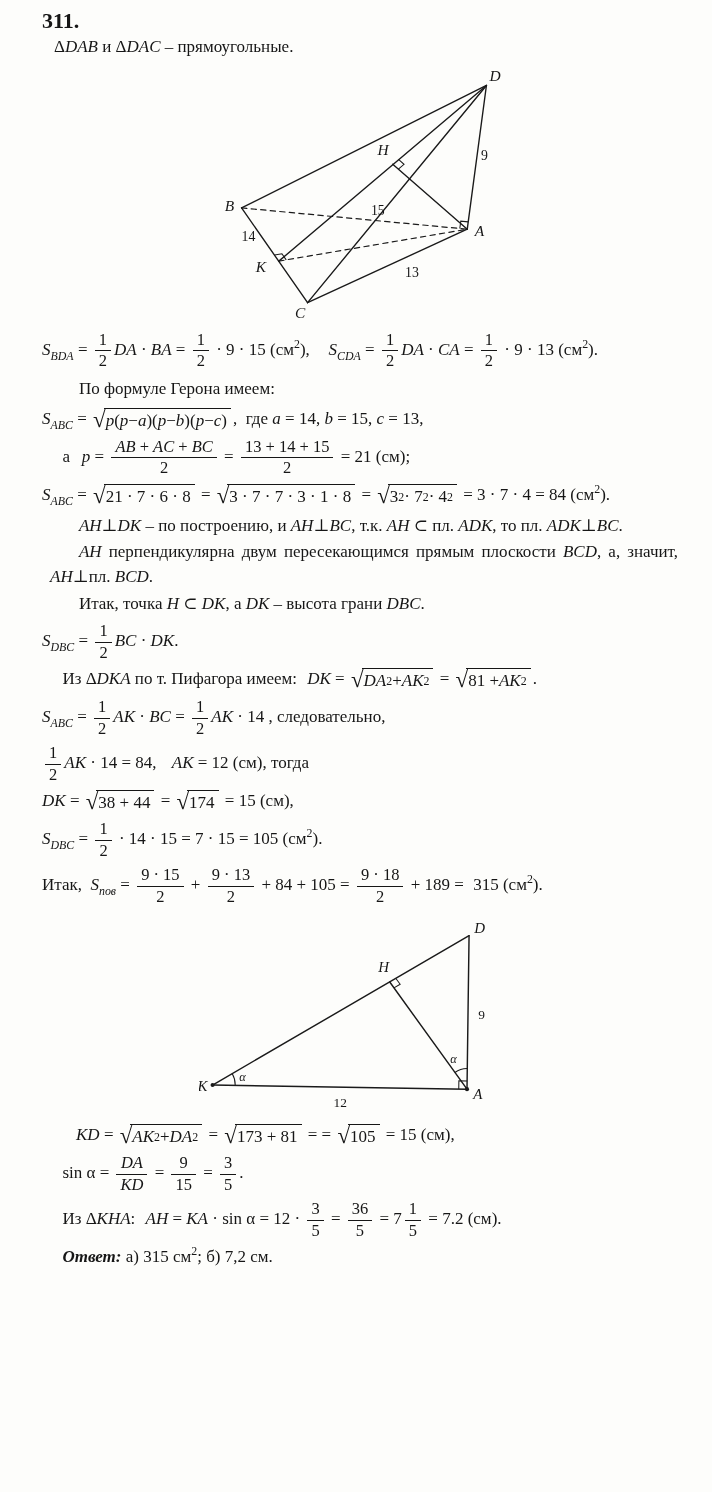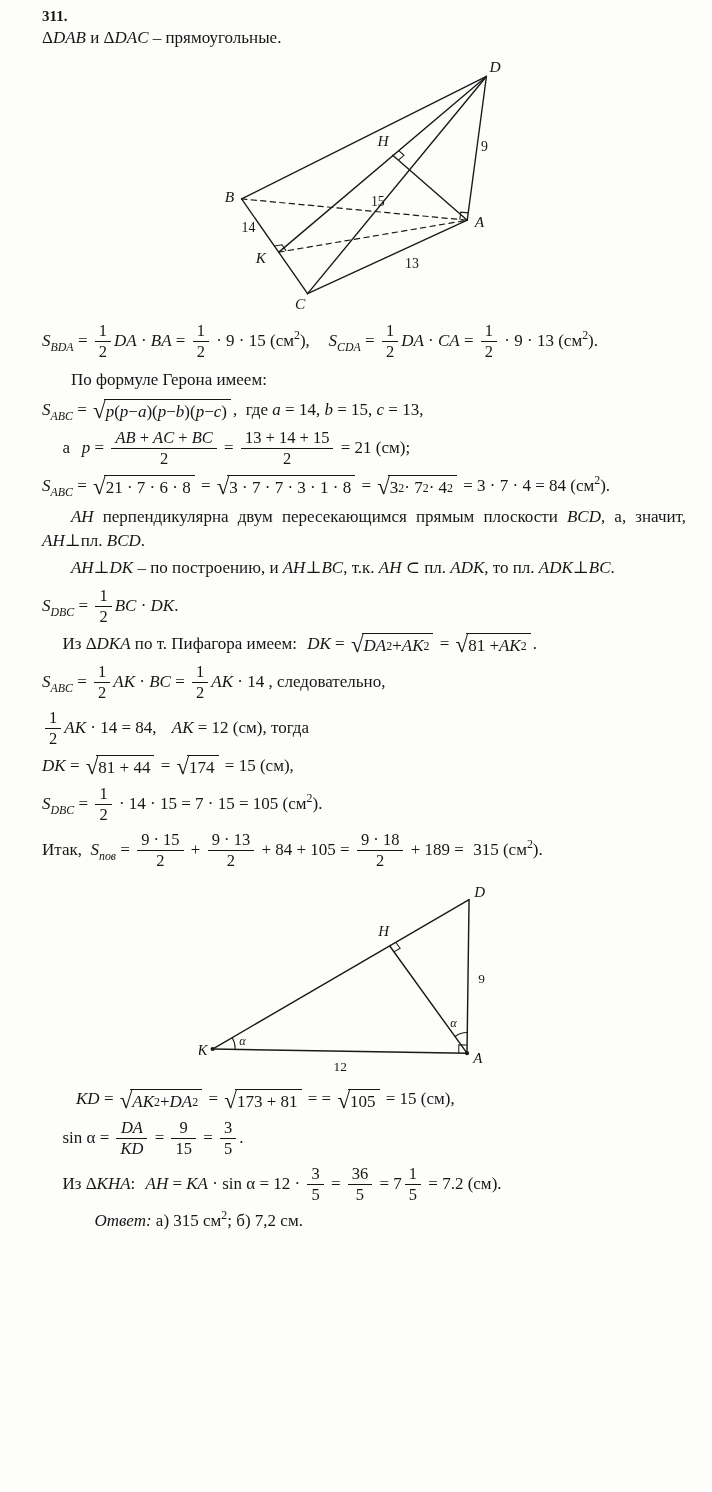--- a/index.html
+++ b/index.html
@@ -4,28 +4,28 @@
 <style>
   * { box-sizing: border-box; }
   html, body { margin:0; padding:0; }
   body {
     width:712px; height:1492px; overflow:hidden;
     background:#fdfdfb; color:#161616;
     font-family:"Liberation Serif","DejaVu Serif",serif;
     font-size:17px;
   }
   .page { padding:8px 26px 8px 42px; }
-  .prob-num { font-weight:700; font-size:15px; margin-bottom:1px; }
-  .line { margin:3px 0; }
-  .para { text-indent:1.7em; text-align:justify; line-height:1.45; margin:2px 0; }
+  .prob-num { font-weight:700; font-size:22px; margin-bottom:1px; }
+  .line { margin:3px 12px; }
+  .para { text-indent:1.7em; text-align:justify; line-height:1.45; margin:2px 8px; }
   .math { margin:6px 0; line-height:1.3; }
   .ind1 { margin-left:1.2em; }
   .ind2 { margin-left:2em; }
   .it { font-style:italic; }
-  .b { font-weight:400;margin-left:32px; }
+  .b { font-weight:700; }
   sub.ms, sup.ms { font-size:0.7em; line-height:0; }
   sub.ms { vertical-align:-0.4em; }
   sup.ms { vertical-align:0.55em; }
   .frac { display:inline-block; vertical-align:middle; text-align:center;
           line-height:1.12; margin:0 3px; font-size:0.97em; }
   .fnum { display:block; padding:0 4px 1px; border-bottom:1.4px solid #161616; }
   .fden { display:block; padding:1px 4px 0; }
   .sqrt { display:inline-flex; align-items:stretch; vertical-align:middle; margin:0 2px; }
   .rad  { display:flex; align-items:flex-end; font-size:1.35em; line-height:1; margin-right:-2px; }
   .vinc { border-top:1.4px solid #161616; padding:1px 4px 0 2px; display:flex; align-items:center; }
@@ -88,35 +88,36 @@
   <div class="line math"><span class="it">S</span><sub class="ms"><span class="it">ABC</span></sub> = <span class="sqrt">
         <span class="rad">√</span>
         <span class="vinc">21 · 7 · 6 · 8</span>
       </span> = <span class="sqrt">
         <span class="rad">√</span>
         <span class="vinc">3 · 7 · 7 · 3 · 1 · 8</span>
       </span> = <span class="sqrt">
         <span class="rad">√</span>
         <span class="vinc">3<sup class="ms">2</sup> · 7<sup class="ms">2</sup> · 4<sup class="ms">2</sup></span>
       </span> = 3 · 7 · 4 = 84 (см<sup class="ms">2</sup>).</div>
+  <div class="line para"><span class="it">AH</span>⊥<span class="it">DK</span> – по построению, и <span class="it">AH</span>⊥<span class="it">BC</span>, т.к. <span class="it">AH</span> ⊂ пл. <span class="it">ADK</span>, то пл. <span class="it">ADK</span>⊥<span class="it">BC</span>.</div>
   <div class="line para"><span class="it">AH</span> перпендикулярна двум пересекающимся прямым плоскости <span class="it">BCD</span>, а, значит, <span class="it">AH</span>⊥пл. <span class="it">BCD</span>.</div>
-  <div class="line para"><span class="it">AH</span>⊥<span class="it">DK</span> – по построению, и <span class="it">AH</span>⊥<span class="it">BC</span>, т.к. <span class="it">AH</span> ⊂ пл. <span class="it">ADK</span>, то пл. <span class="it">ADK</span>⊥<span class="it">BC</span>.</div>
+  <div class="line para">Итак, точка <span class="it">H</span> ⊂ <span class="it">DK</span>, а <span class="it">DK</span> – высота грани <span class="it">DBC</span>.</div>
   <div class="line math"><span class="it">S</span><sub class="ms"><span class="it">DBC</span></sub> = <span class="frac"><span class="fnum">1</span><span class="fden">2</span></span><span class="it">BC</span> · <span class="it">DK</span>.</div>
   <div class="line math ind1">Из Δ<span class="it">DKA</span> по т. Пифагора имеем:<span class="gap" style="width: 0.6em;"></span><span class="it">DK</span> = <span class="sqrt">
         <span class="rad">√</span>
         <span class="vinc"><span class="it">DA</span><sup class="ms">2</sup> + <span class="it">AK</span><sup class="ms">2</sup></span>
       </span> = <span class="sqrt">
         <span class="rad">√</span>
         <span class="vinc">81 + <span class="it">AK</span><sup class="ms">2</sup></span>
       </span>.</div>
   <div class="line math"><span class="it">S</span><sub class="ms"><span class="it">ABC</span></sub> = <span class="frac"><span class="fnum">1</span><span class="fden">2</span></span><span class="it">AK</span> · <span class="it">BC</span> = <span class="frac"><span class="fnum">1</span><span class="fden">2</span></span><span class="it">AK</span> · 14 , следовательно,</div>
   <div class="line math"><span class="frac"><span class="fnum">1</span><span class="fden">2</span></span><span class="it">AK</span> · 14 = 84,<span class="gap" style="width: 0.9em;"></span><span class="it">AK</span> = 12 (см), тогда</div>
   <div class="line math"><span class="it">DK</span> = <span class="sqrt">
         <span class="rad">√</span>
-        <span class="vinc">81 + 44</span>
+        <span class="vinc">38 + 44</span>
       </span> = <span class="sqrt">
         <span class="rad">√</span>
         <span class="vinc">174</span>
       </span> = 15 (см),</div>
   <div class="line math"><span class="it">S</span><sub class="ms"><span class="it">DBC</span></sub> = <span class="frac"><span class="fnum">1</span><span class="fden">2</span></span> · 14 · 15 = 7 · 15 = 105 (см<sup class="ms">2</sup>).</div>
   <div class="line math">Итак,<span class="gap" style="width: 0.5em;"></span><span class="it">S</span><sub class="ms"><span class="it">пов</span></sub> = <span class="frac"><span class="fnum">9 · 15</span><span class="fden">2</span></span> + <span class="frac"><span class="fnum">9 · 13</span><span class="fden">2</span></span> + 84 + 105 = <span class="frac"><span class="fnum">9 · 18</span><span class="fden">2</span></span> + 189 = <span class="gap" style="width: 0.3em;"></span>315 (см<sup class="ms">2</sup>).</div>
 
   <div class="fig-wrap">
     <svg width="330" height="206" viewBox="0 0 320 200">
       <g stroke="#1a1a1a" stroke-width="1.4" fill="none" stroke-linecap="round">

